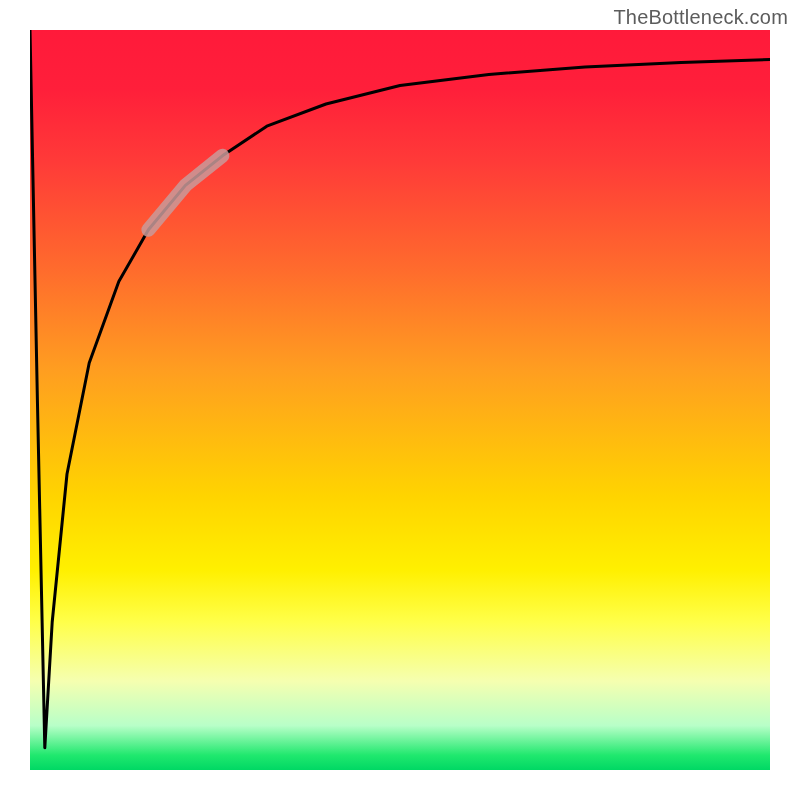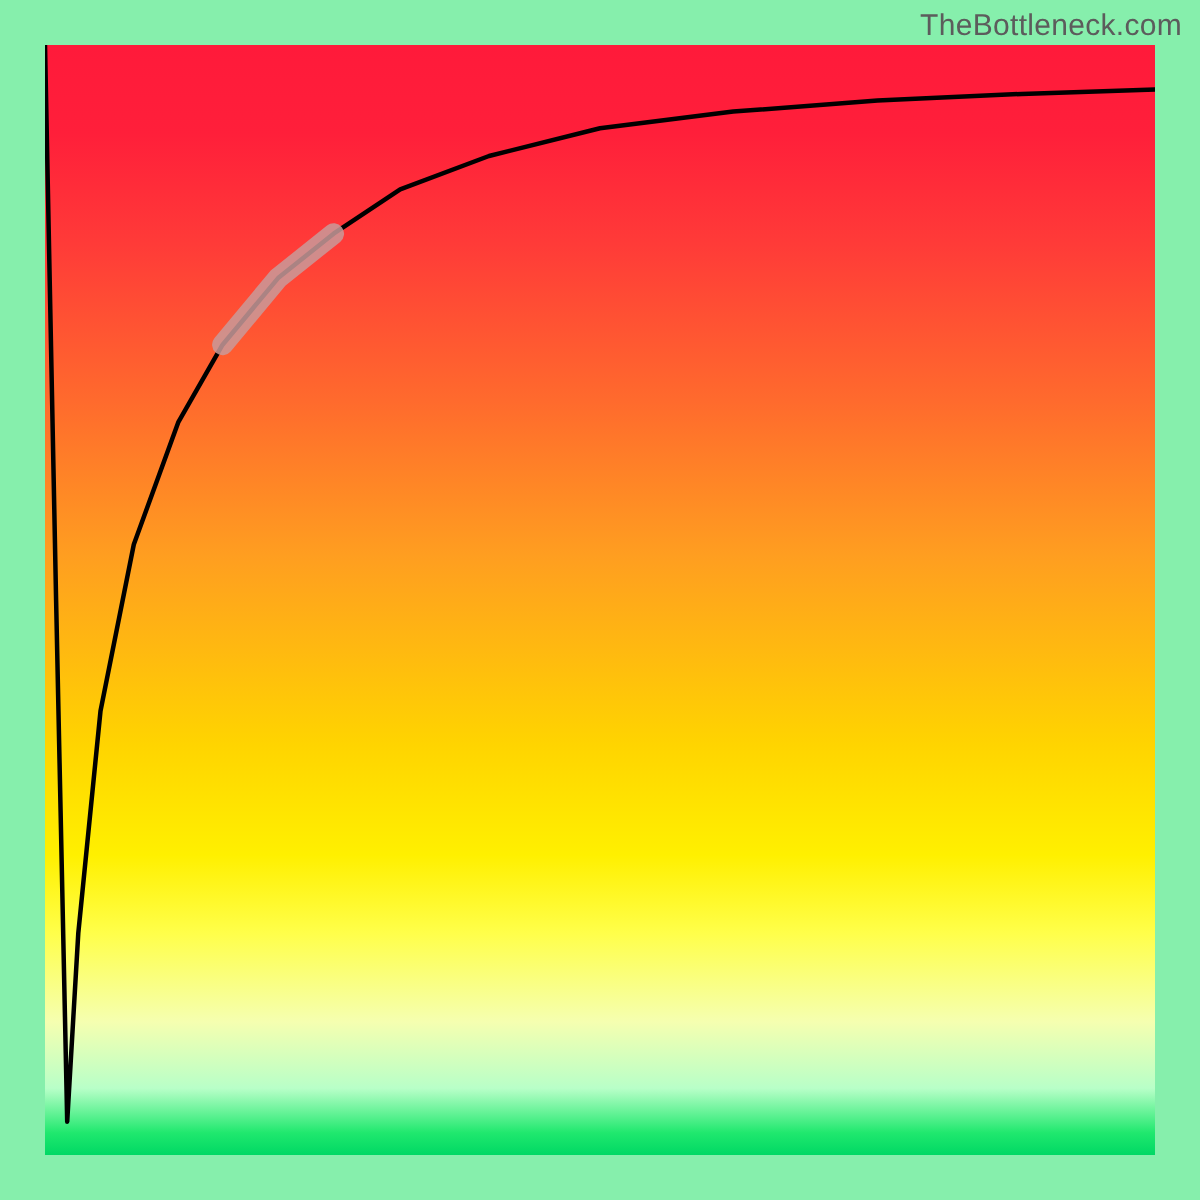--- a/index.html
+++ b/index.html
@@ -8,21 +8,21 @@
     width: 800px;
     height: 800px;
     overflow: hidden;
     background: #000;
     font-family: Arial, Helvetica, sans-serif;
   }
   .frame {
     position: relative;
     width: 800px;
     height: 800px;
-    background: #86efac;
+    background: #ffffff;
   }
   .plot-area {
     position: absolute;
     left: 30px;
     top: 30px;
     width: 740px;
     height: 740px;
     
     background: linear-gradient(
       to bottom,

